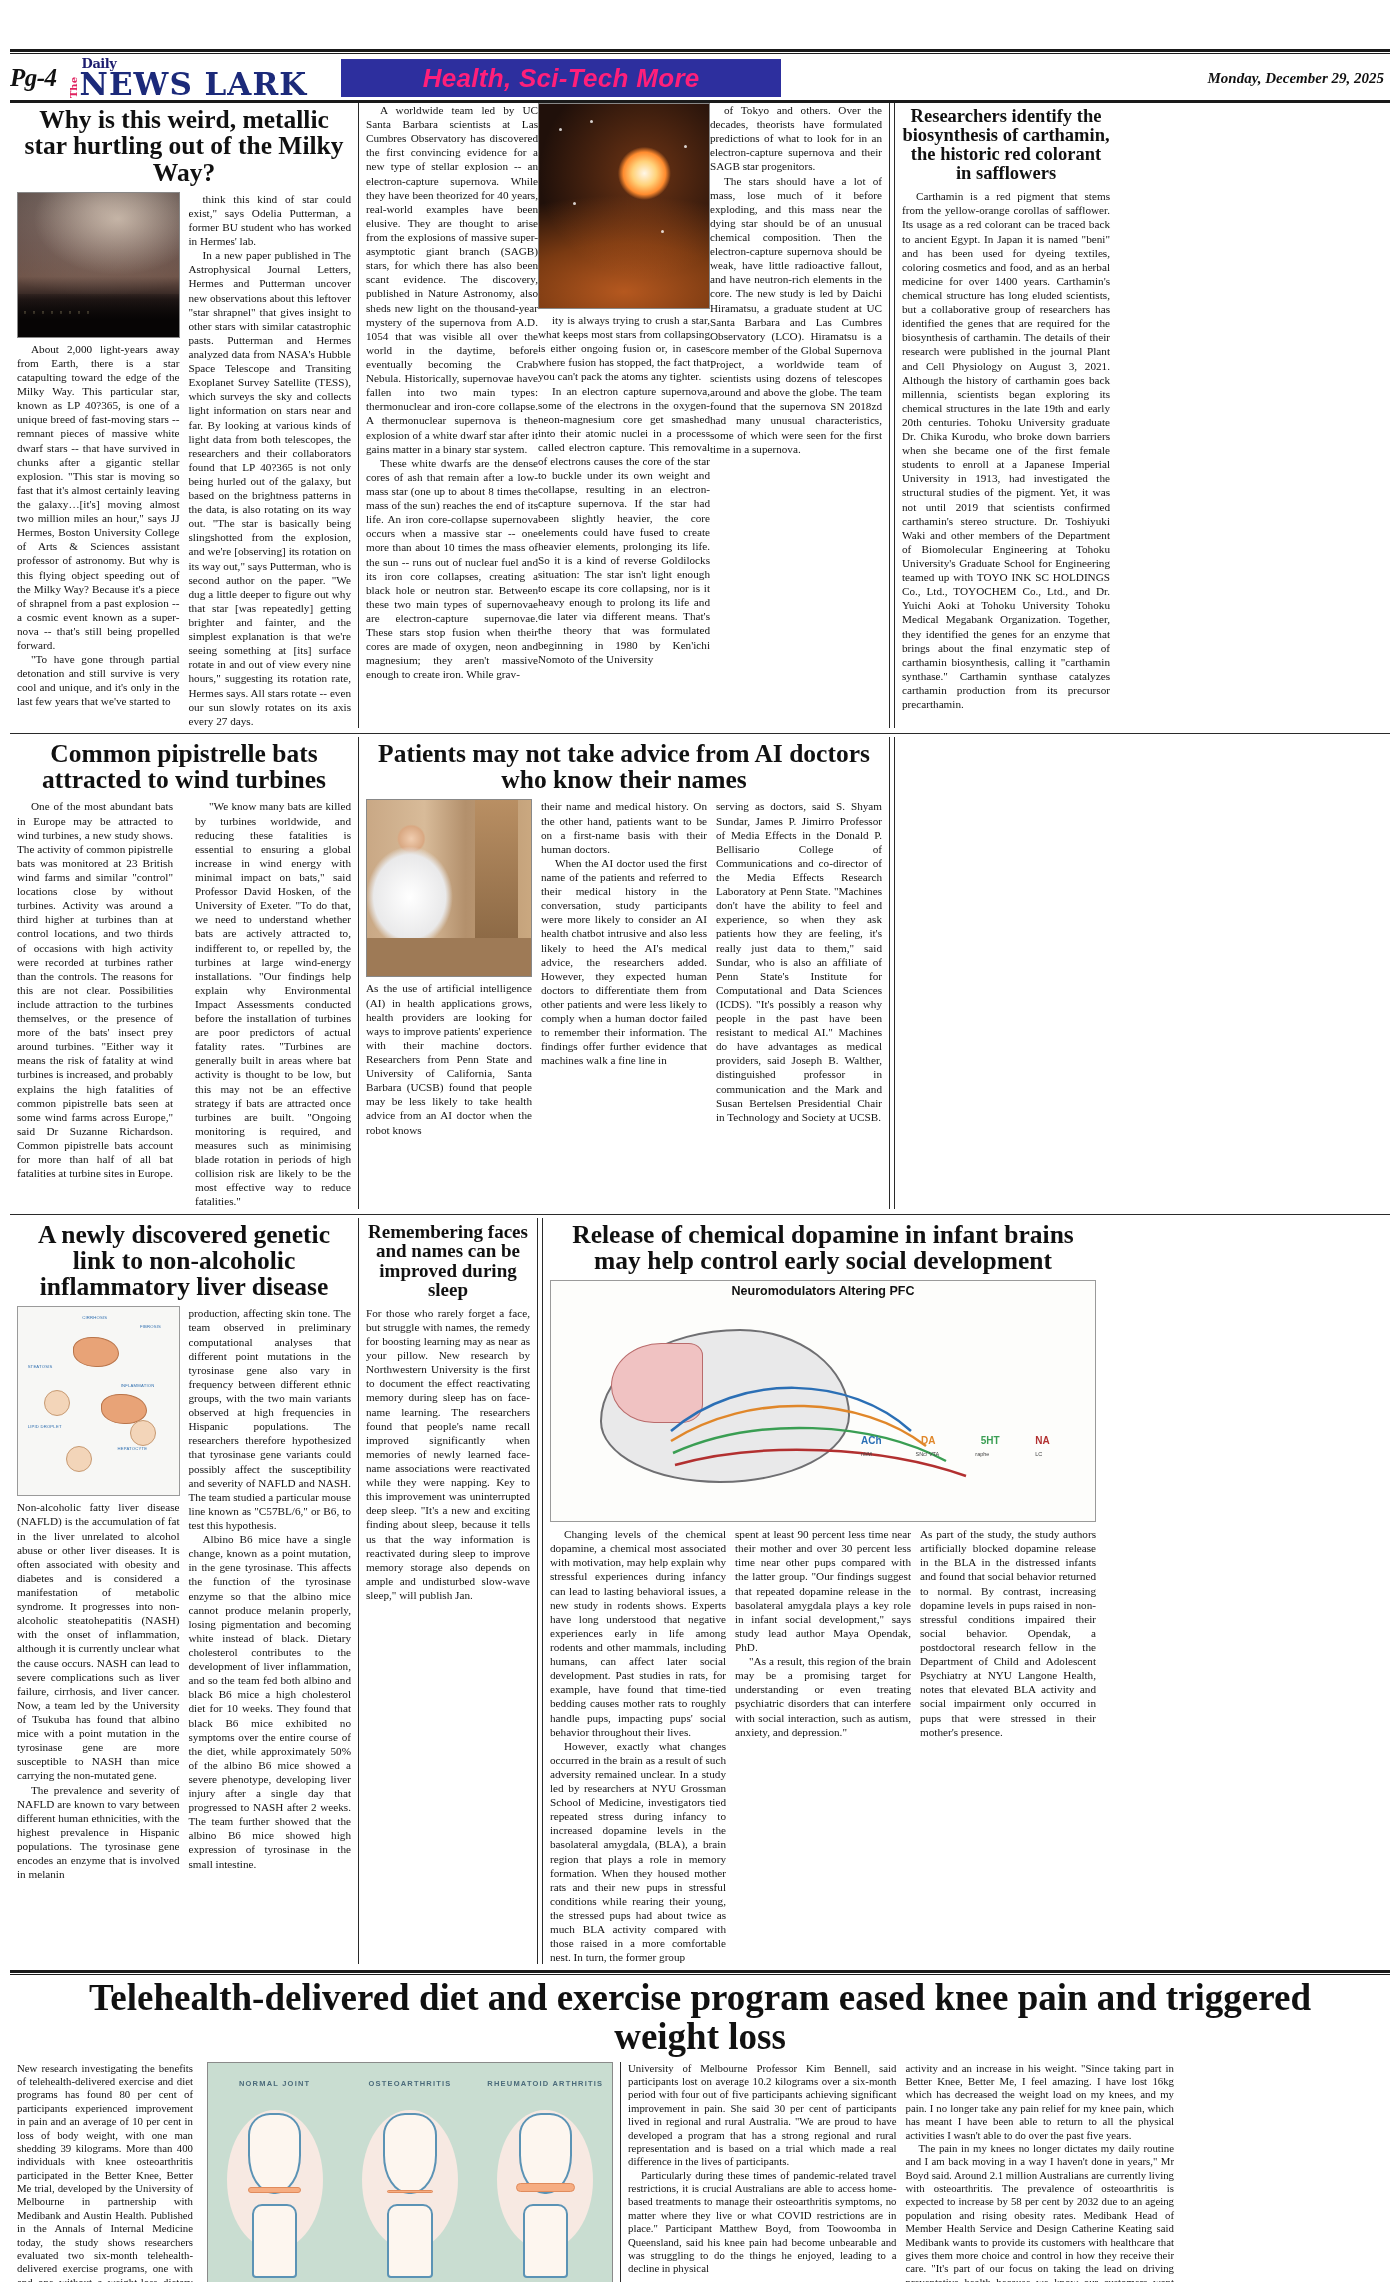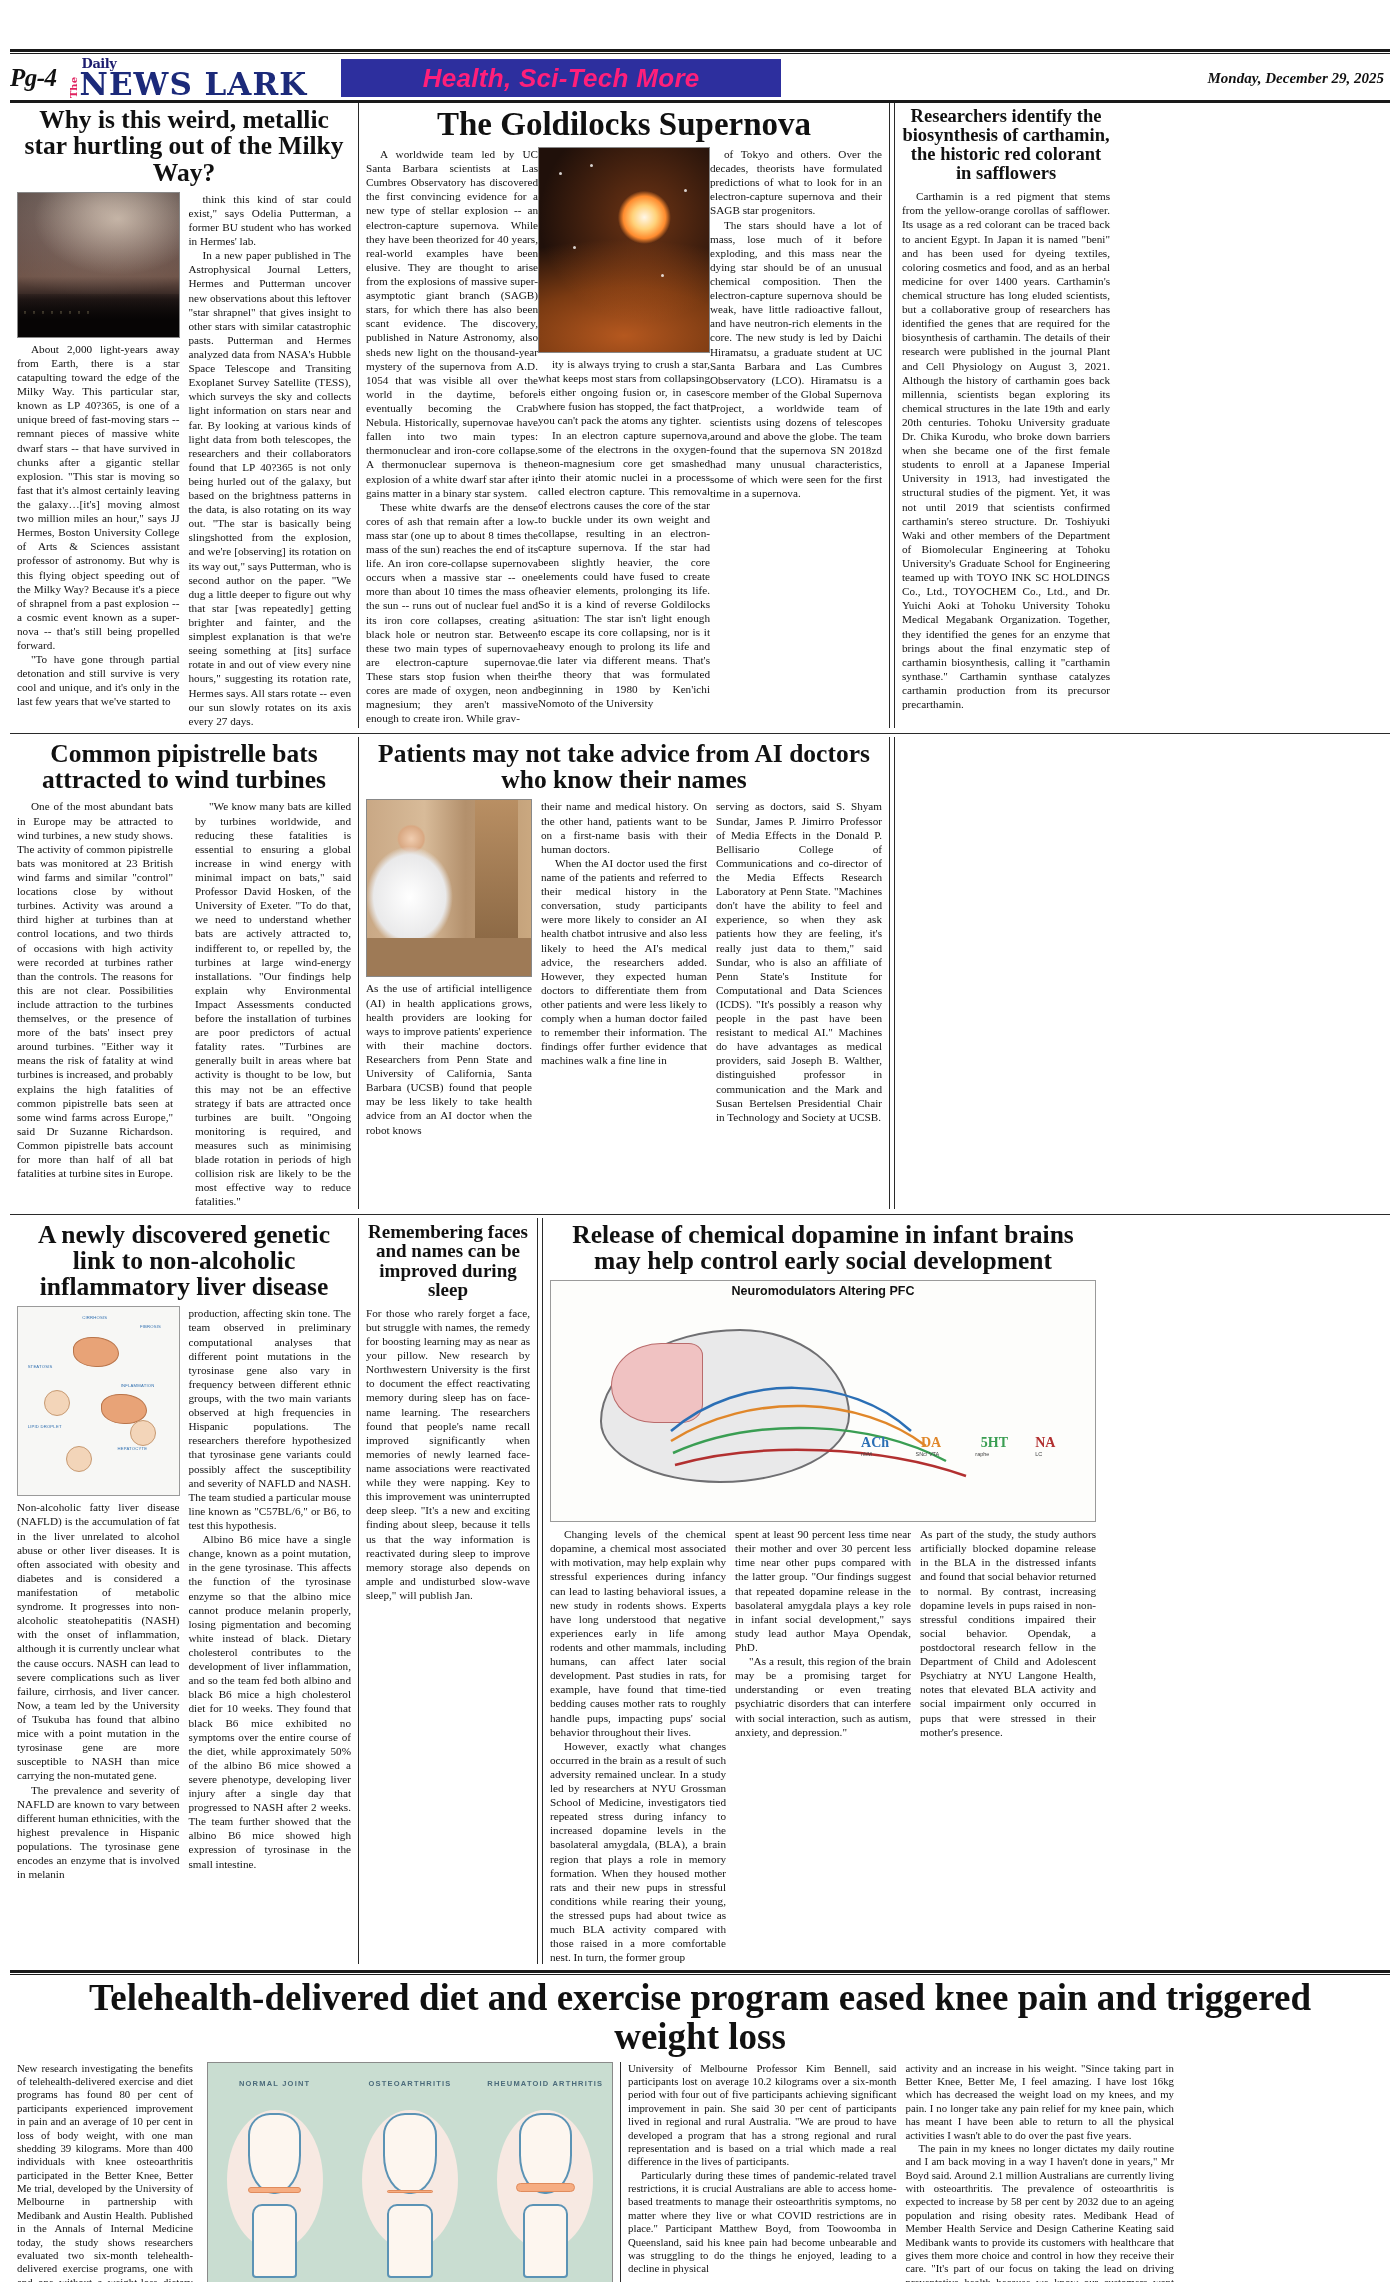--- a/index.html
+++ b/index.html
@@ -88,21 +88,21 @@
   .liverimg .hepa{position:absolute; width:46px;height:30px;border-radius:40% 55% 45% 50%;background:#e8a377;border:1px solid #b9754b;}
   .liverimg .cellb{position:absolute;width:26px;height:26px;border-radius:50%;background:#f3d5b9;border:1px solid #c79a72;}
   .liverimg .lbl{position:absolute;font-size:4.2px;color:#2f6fb0;font-family:"Liberation Sans",sans-serif;letter-spacing:.2px;}
   .pfcimg{ height:242px; background:#fdfdfb; border:1px solid #9a9a9a; position:relative;}
   .pfcimg .ttl{position:absolute;top:3px;left:0;right:0;text-align:center;font-family:"Liberation Sans",sans-serif;
      font-weight:bold;font-size:12.5px;color:#111;}
   .pfcimg .brain{position:absolute;left:9%;top:20%;width:46%;height:64%;
      border-radius:56% 44% 52% 48% / 60% 56% 44% 40%; background:#e9e9ea; border:2px solid #6f6f72;}
   .pfcimg .pfc{position:absolute;left:11%;top:26%;width:17%;height:33%;
      border-radius:70% 20% 30% 60%; background:#f0c2c2; border:1px solid #b96b6b;}
-  .pfcimg .tag{position:absolute;font-family:Liberation Serif, serif;font-weight:bold;font-size:14px;}
+  .pfcimg .tag{position:absolute;font-family:Liberation Sans, sans-serif;font-weight:bold;font-size:10px;}
   .pfcimg .sub{position:absolute;font-family:"Liberation Sans",sans-serif;font-size:5.5px;color:#444;}
 
   
   .bigrule { border-top:3px solid #1a1a1a; border-bottom:1px solid #1a1a1a; height:5px; margin:6px 0 4px; }
   #row4 { display:grid; grid-template-columns:190px 420px 1px 560px; }
   #row4 .c { padding:0 7px; }
   .kneeimg{ height:305px; background:#c9ddd1; border:1px solid #8a8a8a; position:relative; }
   .kneeimg .panel-label{position:absolute;top:16px;font-family:"Liberation Sans",sans-serif;font-size:7.5px;
      letter-spacing:1.2px;color:#4b6b7b;font-weight:bold;text-align:center;width:33%;}
   .kneeimg .joint{position:absolute;top:40px;width:33%;height:175px;}
@@ -155,21 +155,20 @@
         <div class="body-col">
           <p class="first">think this kind of star could exist," says Odelia Putterman, a former BU student who has worked in Hermes' lab.</p>
           <p>In a new paper published in The Astrophysical Journal Letters, Hermes and Putterman uncover new observations about this leftover "star shrapnel" that gives insight to other stars with similar catastrophic pasts. Putterman and Hermes analyzed data from NASA's Hubble Space Telescope and Transiting Exoplanet Survey Satellite (TESS), which surveys the sky and collects light information on stars near and far. By looking at various kinds of light data from both telescopes, the researchers and their collaborators found that LP 40?365 is not only being hurled out of the galaxy, but based on the brightness patterns in the data, is also rotating on its way out. "The star is basically being slingshotted from the explosion, and we're [observing] its rotation on its way out," says Putterman, who is second author on the paper. "We dug a little deeper to figure out why that star [was repeatedly] getting brighter and fainter, and the simplest explanation is that we're seeing something at [its] surface rotate in and out of view every nine hours," suggesting its rotation rate, Hermes says. All stars rotate -- even our sun slowly rotates on its axis every 27 days.</p>
         </div>
       </div>
     </div>
 
     <div class="vline"></div>
 
     <div class="c">
-      <div class="hl" style="font-size:33px;">The Goldilocks Supernova</div>
       <div style="display:grid;grid-template-columns:1fr 1fr 1fr;gap:0;">
         <div class="body-col">
           <p class="first">A worldwide team led by UC Santa Barbara scientists at Las Cumbres Observatory has discovered the first convincing evidence for a new type of stellar explosion -- an electron-capture supernova. While they have been theorized for 40 years, real-world examples have been elusive. They are thought to arise from the explosions of massive super-asymptotic giant branch (SAGB) stars, for which there has also been scant evidence. The discovery, published in Nature Astronomy, also sheds new light on the thousand-year mystery of the supernova from A.D. 1054 that was visible all over the world in the daytime, before eventually becoming the Crab Nebula. Historically, supernovae have fallen into two main types: thermonuclear and iron-core collapse. A thermonuclear supernova is the explosion of a white dwarf star after it gains matter in a binary star system.</p>
           <p>These white dwarfs are the dense cores of ash that remain after a low-mass star (one up to about 8 times the mass of the sun) reaches the end of its life. An iron core-collapse supernova occurs when a massive star -- one more than about 10 times the mass of the sun -- runs out of nuclear fuel and its iron core collapses, creating a black hole or neutron star. Between these two main types of supernovae are electron-capture supernovae. These stars stop fusion when their cores are made of oxygen, neon and magnesium; they aren't massive enough to create iron. While grav-</p>
         </div>
         <div>
           <div class="ph supernova">
             <i class="star" style="left:12%;top:12%"></i>
               <i class="star" style="left:85%;top:20%"></i>
             <i class="star" style="left:30%;top:8%"></i>

